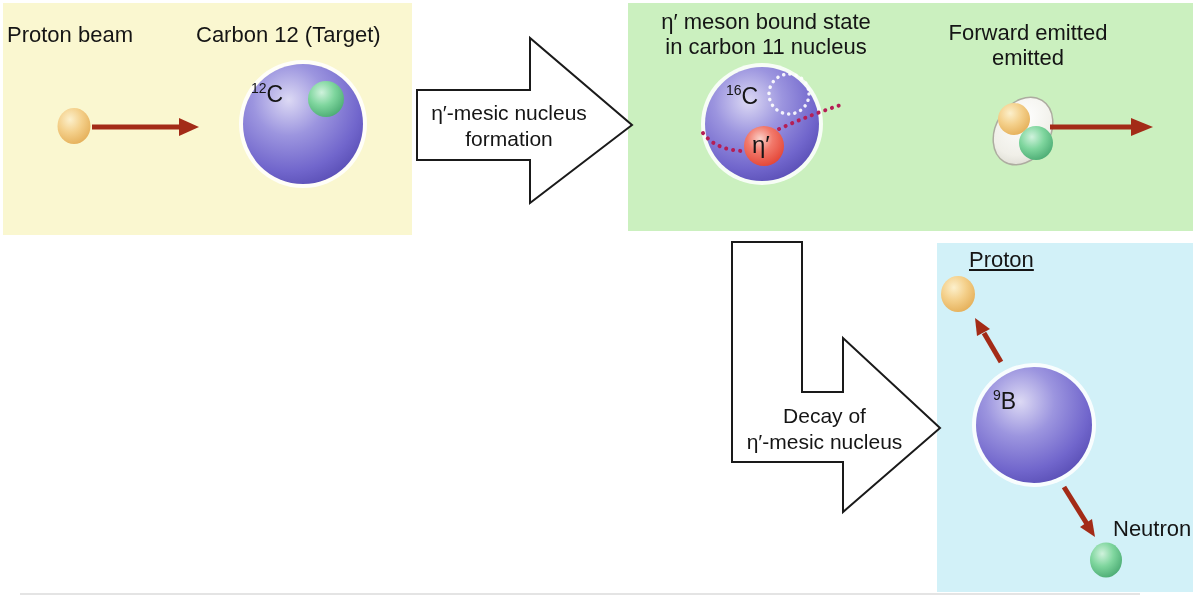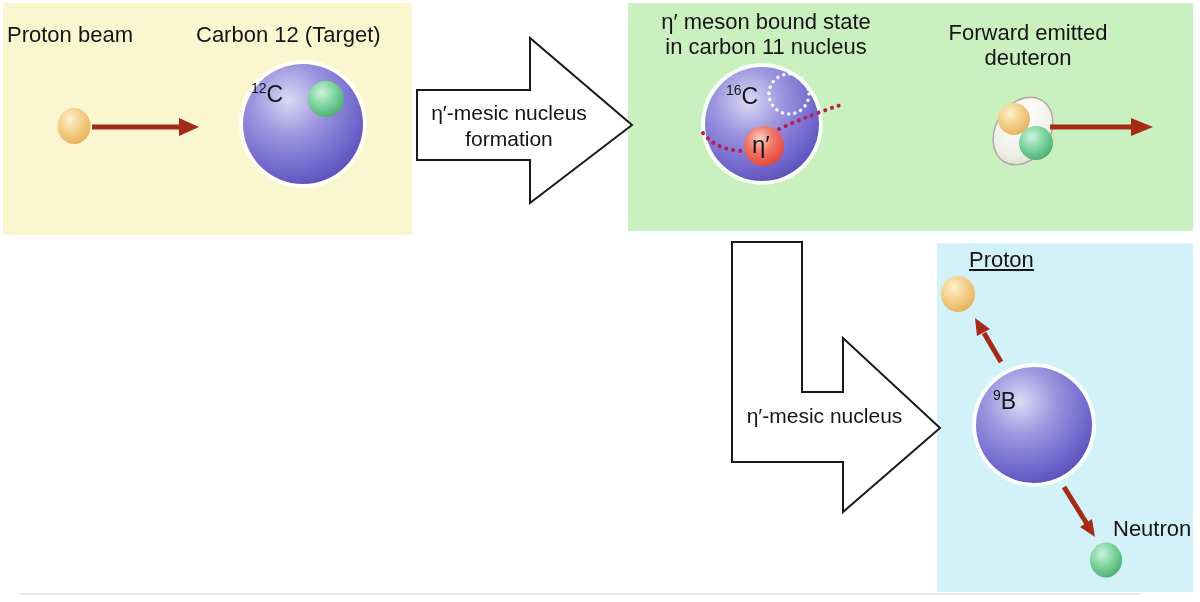--- a/index.html
+++ b/index.html
@@ -131,24 +131,25 @@
   </div>
 
   <div class="lbl nuclide" style="left:726px;top:82px;">
     <sup>16</sup><span>C</span>
   </div>
 
   <div class="lbl eta-ball-lbl" style="left:752px;top:131px;">η′</div>
 
   <div class="lbl center fs22 two-line" style="left:938px;top:9px;width:180px;margin-top:11px;">
     <div>Forward emitted</div>
-    <div>deuteron</div>
+    <div>emitted</div>
   </div>
 
   <div class="lbl center fs21 arrow-text" style="left:722px;top:403px;width:205px;">
+    <div>Decay of</div>
     <div>η′-mesic nucleus</div>
   </div>
 
   <div class="lbl fs22" style="left:969px;top:247px;text-decoration:underline;">Proton</div>
 
   <div class="lbl nuclide" style="left:993px;top:387px;">
     <sup>9</sup><span>B</span>
   </div>
 
   <div class="lbl fs22" style="left:1113px;top:516px;">Neutron</div>

